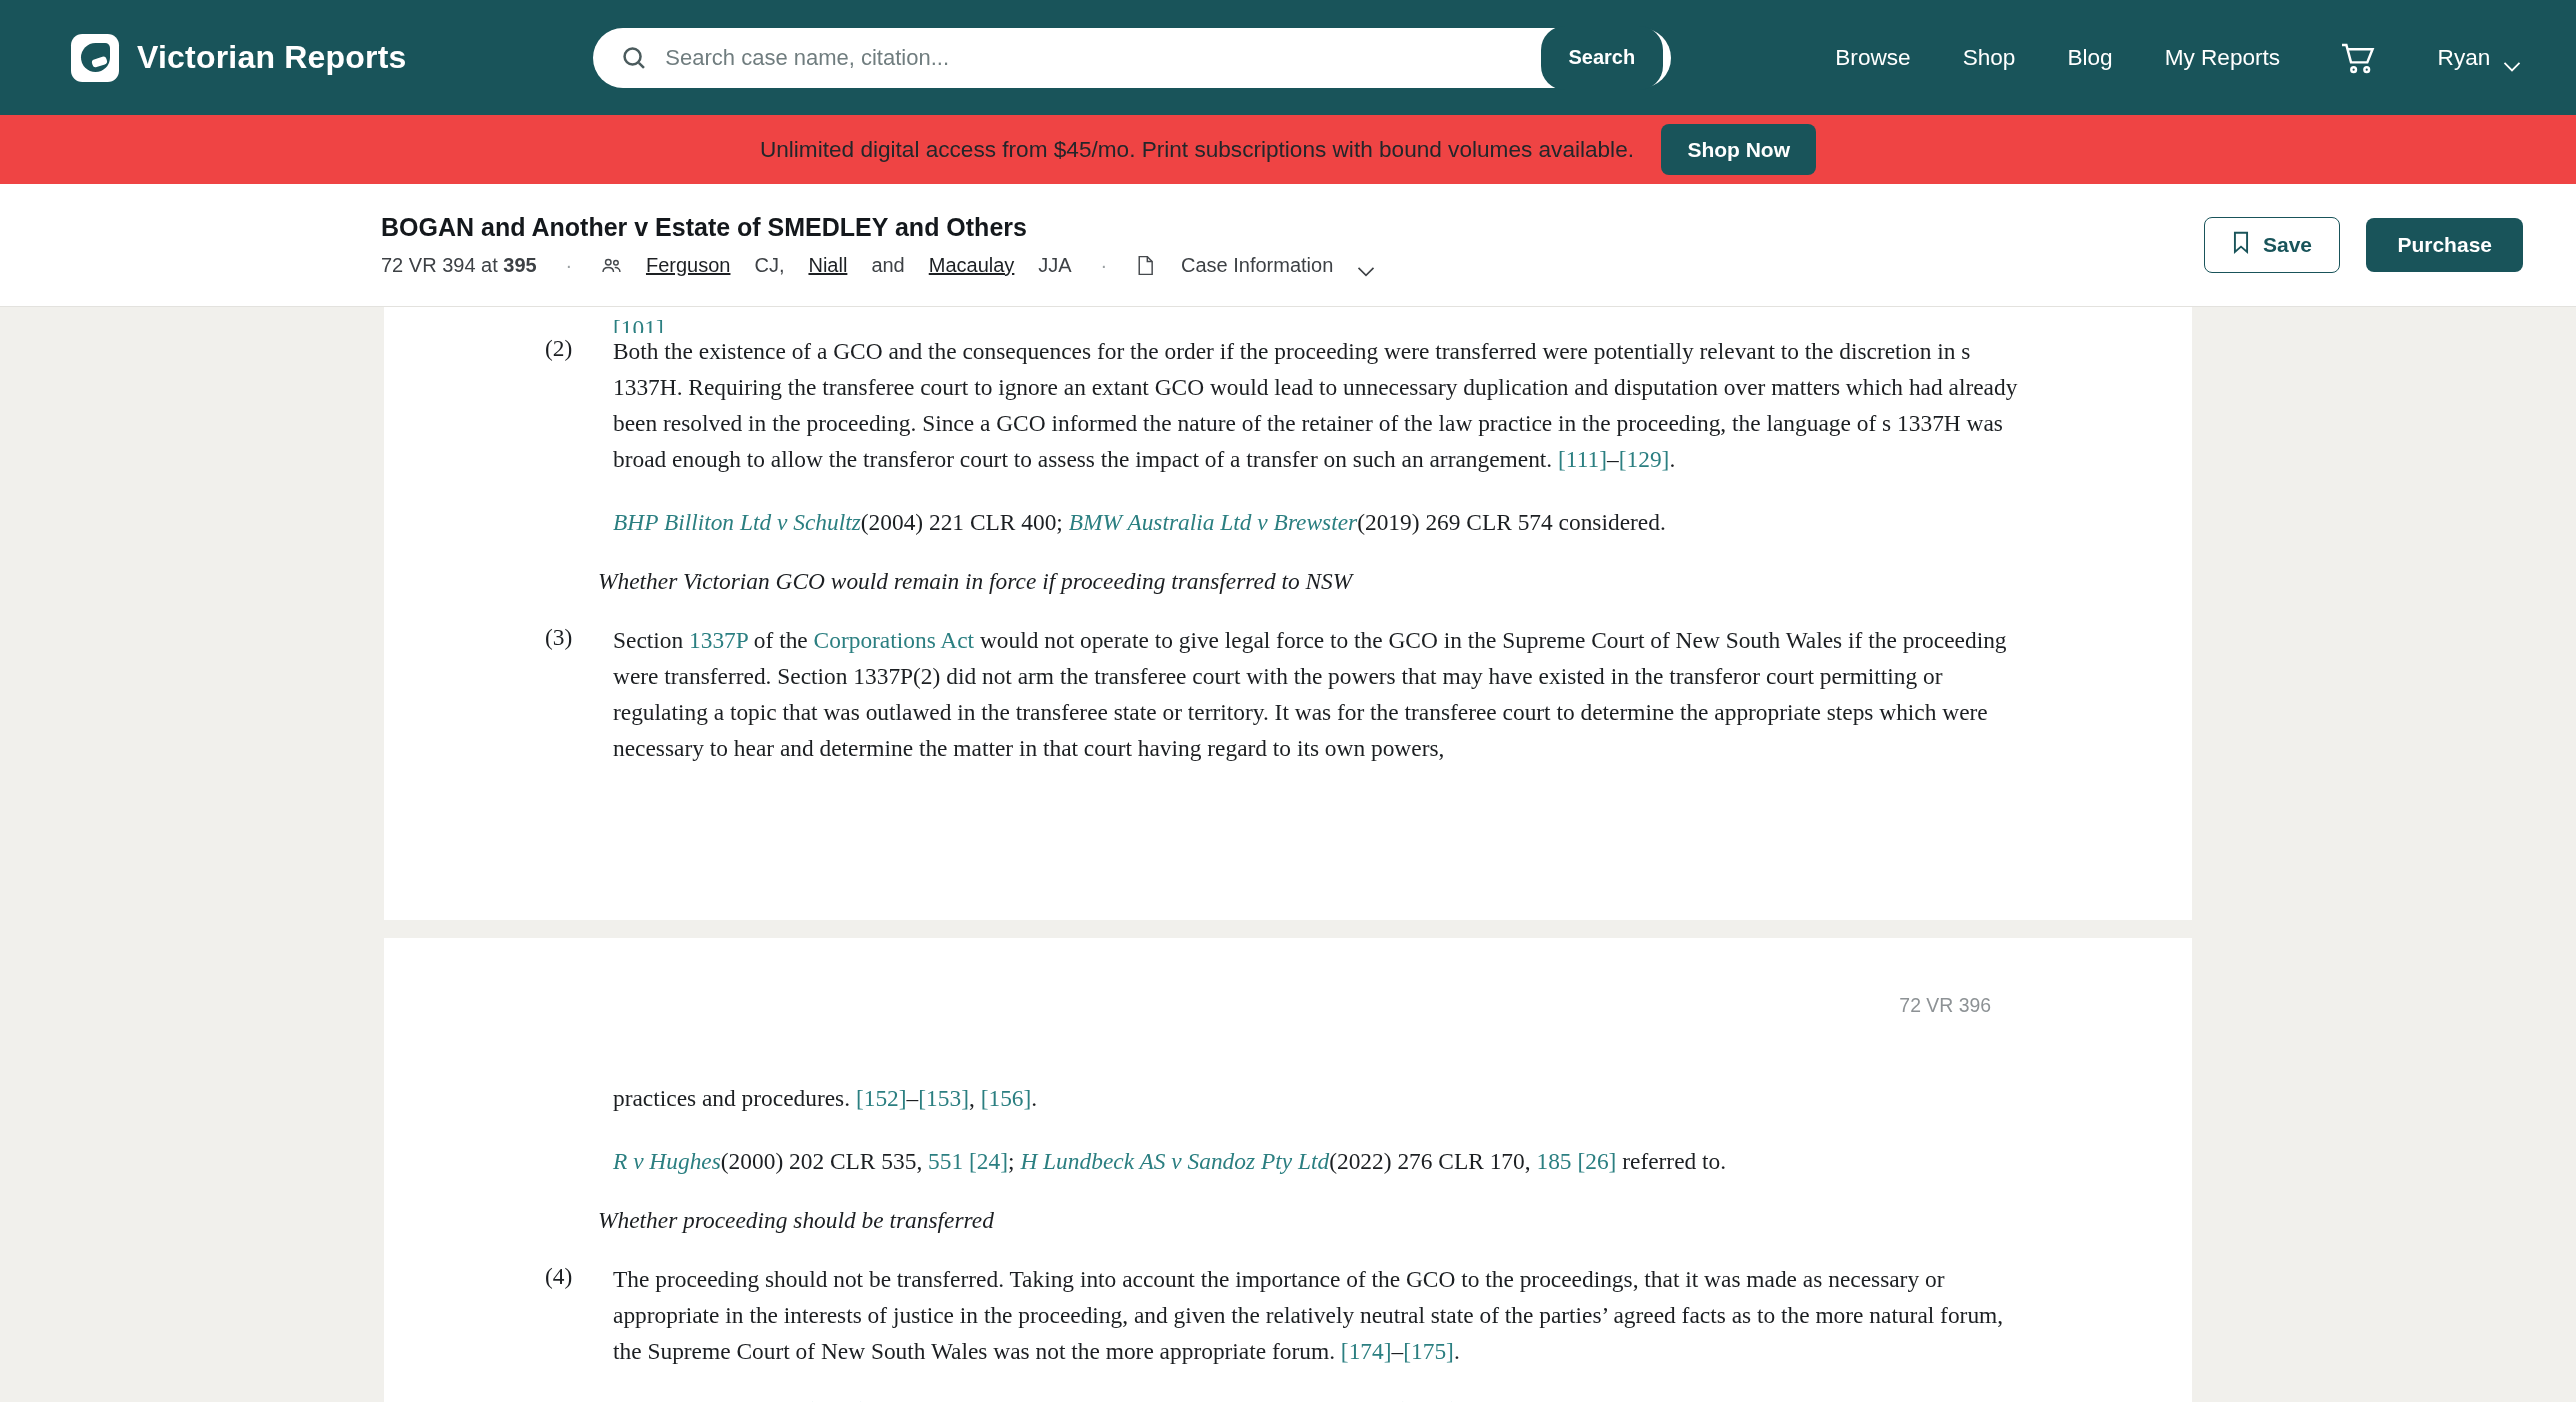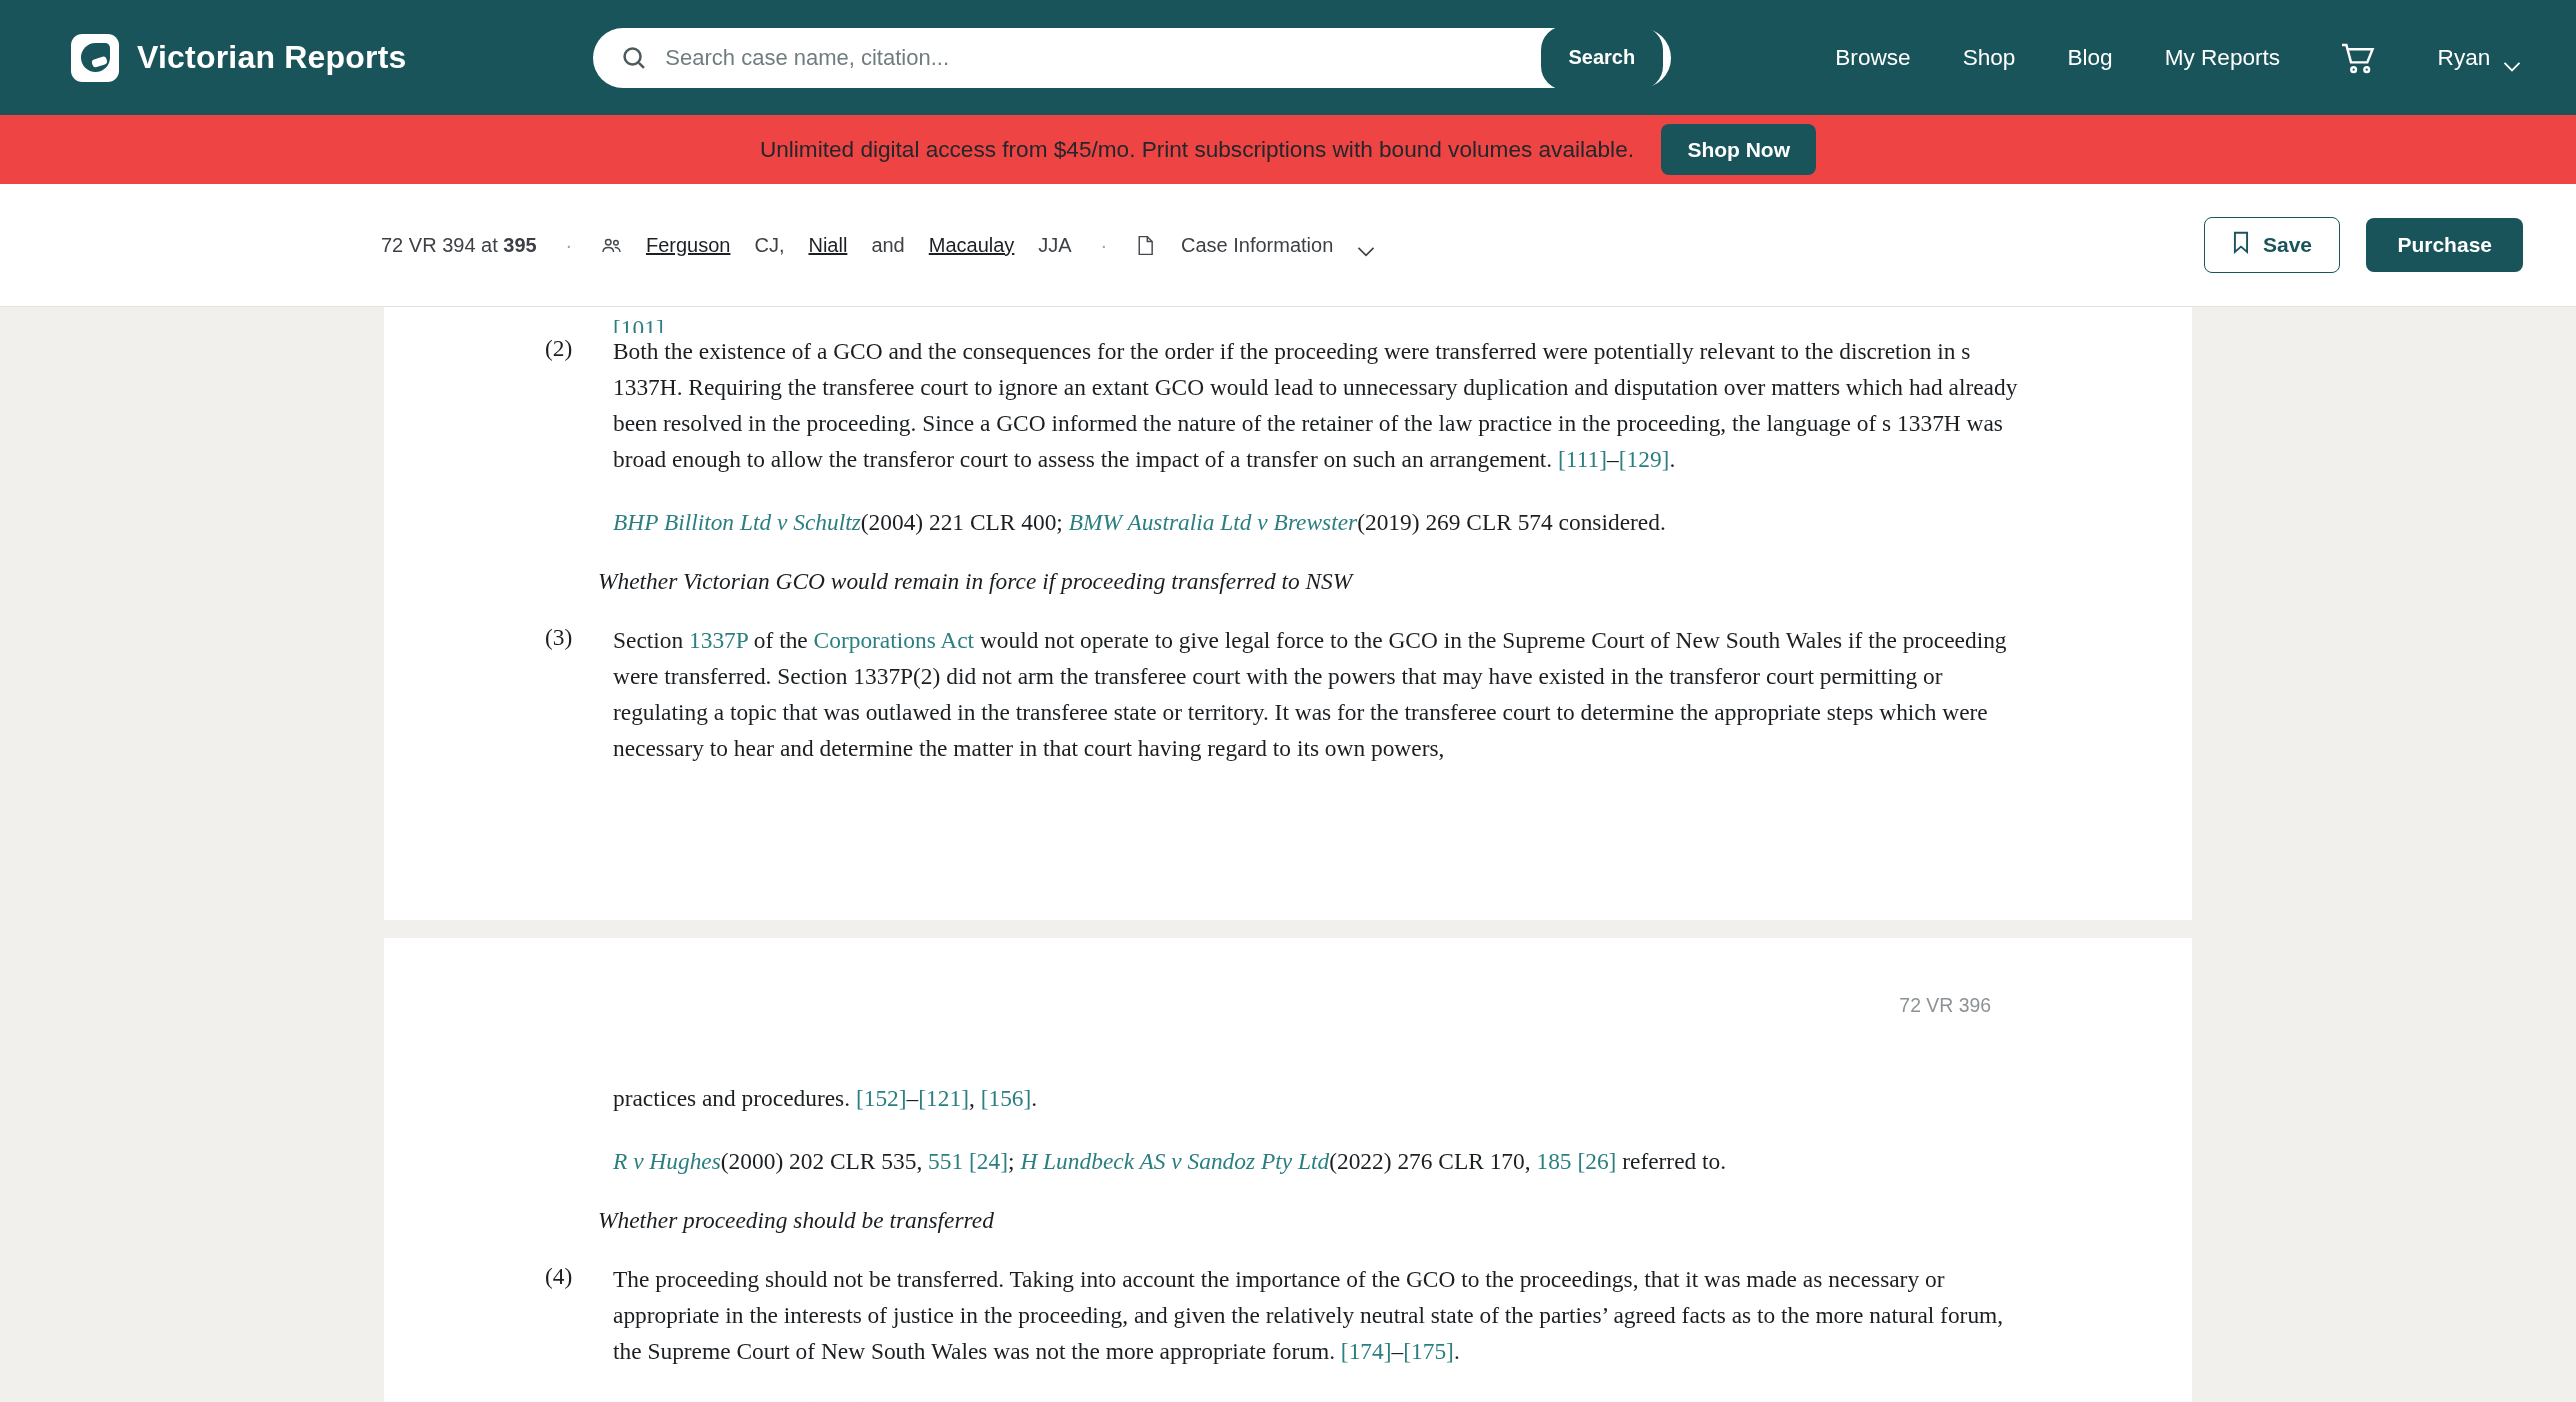--- a/index.html
+++ b/index.html
@@ -280,20 +280,21 @@
   </div>
 </div>
 
 <div class="promo">
   <div class="promo-text">Unlimited digital access from $45/mo. Print subscriptions with bound volumes available.</div>
   <button class="promo-btn">Shop Now</button>
 </div>
 
 <div class="casehead">
   <div class="case-left">
+    <div class="case-title">BOGAN and Another v Estate of SMEDLEY and Others</div>
     <div class="case-meta">
       <span>
         <span>72 VR 394</span>
         <span>at</span>
         <b>395</b>
       </span>
       <span class="sep">·</span>
       <span class="mini-icon">
         <svg viewBox="0 0 26 26" width="21" height="21" fill="none" stroke="currentColor" stroke-width="1.8">
           <circle cx="9" cy="9" r="3.4"></circle>
@@ -369,21 +370,21 @@
       </div>
     </div>
 
   </div>
 
   <div class="page second">
     <div class="pagenum">72 VR 396</div>
 
     <div class="cite-list indent" style="margin-top:63px">
       <span>practices and procedures.</span>
-      <span class="lnk">[152]</span><span>–</span><span class="lnk">[121]</span><span>,</span>
+      <span class="lnk">[152]</span><span>–</span><span class="lnk">[153]</span><span>,</span>
       <span class="lnk">[156]</span><span>.</span>
     </div>
 
     <div class="cite-list indent">
       <span class="lnk-it">R v Hughes</span><span>(2000) 202 CLR 535,</span>
       <span class="lnk">551 [24]</span><span>;</span>
       <span class="lnk-it">H Lundbeck AS v Sandoz Pty Ltd</span><span>(2022) 276 CLR 170,</span>
       <span class="lnk">185 [26]</span>
       <span>referred to.</span>
     </div>

